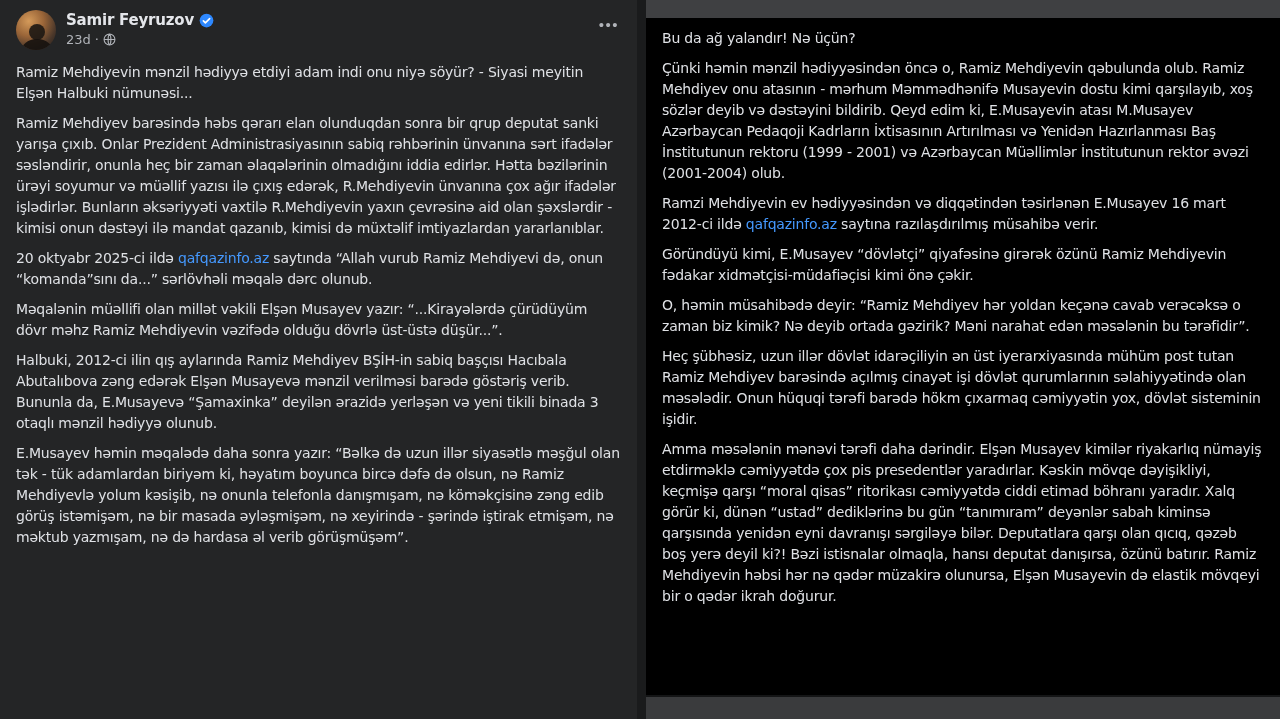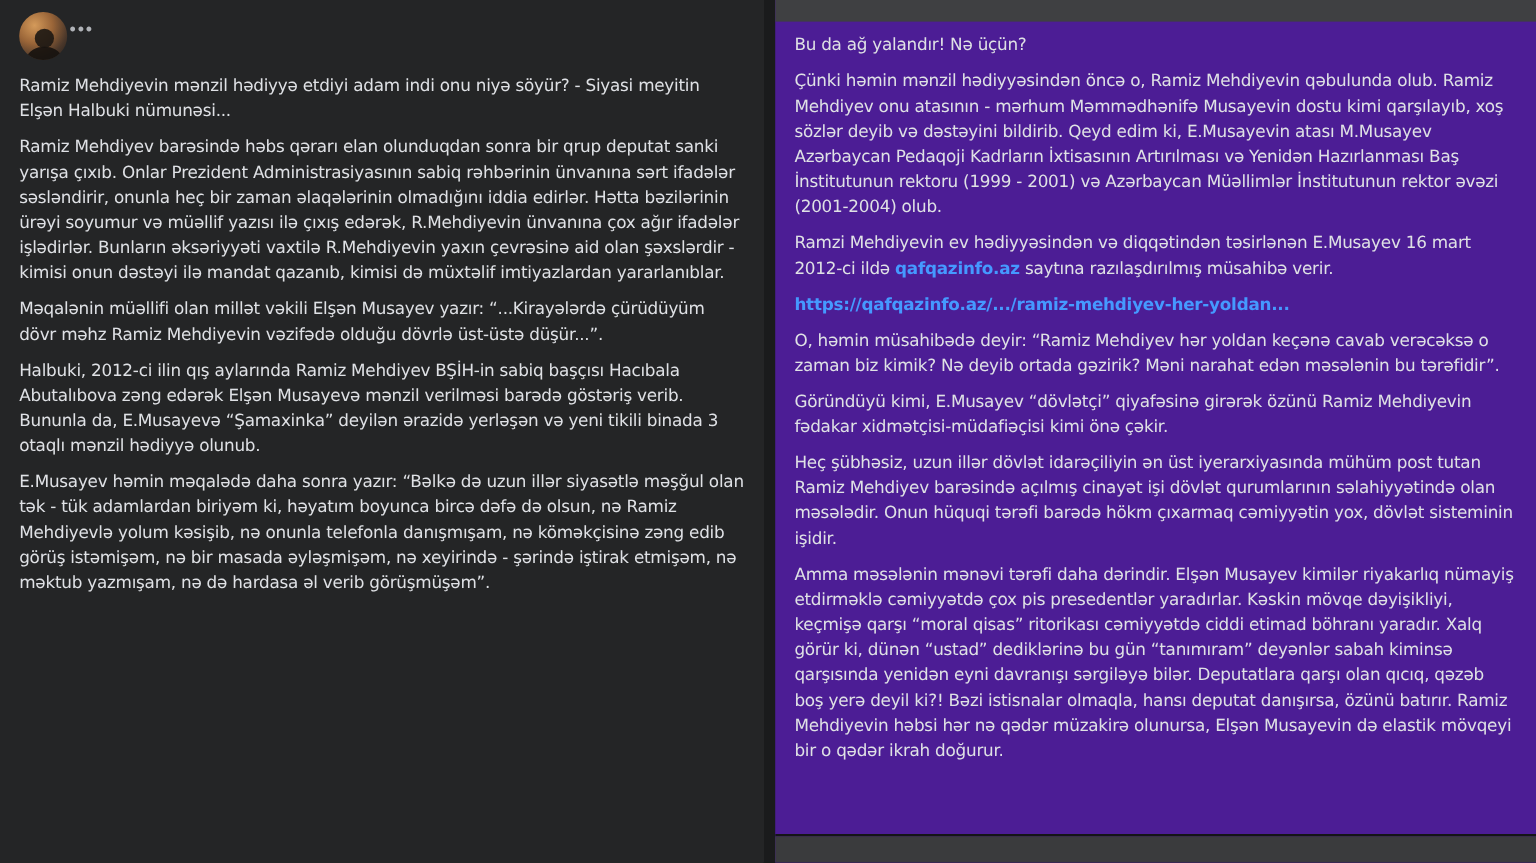--- a/index.html
+++ b/index.html
@@ -26,21 +26,21 @@
     background: #242526;
     padding: 10px 16px 0 16px;
   }
   .seam {
     width: 9px;
     height: 719px;
     background: #1a1b1c;
   }
   .col.right {
     flex: 1;
-    background: #4c1d95;
+    background: #000000;
     display: flex;
     flex-direction: column;
     padding: 0;
   }
   
   .post-header {
     display: flex;
     align-items: flex-start;
     margin-bottom: 12px;
   }
@@ -99,21 +99,20 @@
     color: #dfe1e5;
     font-size: 14px;
     line-height: 21px;
     letter-spacing: -0.2px;
   }
   .post-body p.bold a { font-weight: bold; }
   .inline-link {
     color: #4599ff;
     text-decoration: none;
     cursor: pointer;
-    font-weight: bold;
   }
   
   .strip-top {
     height: 18px;
     background: #3f4042;
     flex: 0 0 18px;
   }
   .right-body {
     flex: 1 1 auto;
     overflow: hidden;
@@ -136,44 +135,61 @@
 <div class="page">
 
   <div class="col left">
     <div class="post-header">
       <div class="avatar">
         <svg width="40" height="30" viewBox="0 0 40 30">
           <circle cx="21" cy="10" r="8" fill="#1c1713" opacity="0.9"></circle>
           <path d="M4 32 C6 20 14 17 21 17 C28 17 36 20 38 32 Z" fill="#17120f" opacity="0.92"></path>
         </svg>
       </div>
+      <div class="header-info">
+        <div class="name-row">
+          <span class="author">Samir Feyruzov</span>
+          <svg class="verified" width="15" height="15" viewBox="0 0 24 24">
+            <circle cx="12" cy="12" r="11" fill="#2d88ff"></circle>
+            <path d="M7 12.5l3.2 3.2L17 9" stroke="#ffffff" stroke-width="2.6" fill="none" stroke-linecap="round" stroke-linejoin="round"></path>
+          </svg>
+        </div>
+        <div class="meta-row">
+          <span class="timestamp">23d</span>
+          <span class="dot">·</span>
+          <svg width="13" height="13" viewBox="0 0 24 24">
+            <circle cx="12" cy="12" r="10" fill="none" stroke="#b0b3b8" stroke-width="2"></circle>
+            <path d="M2 12h20 M12 2c3.5 3 3.5 17 0 20 M12 2c-3.5 3-3.5 17 0 20" fill="none" stroke="#b0b3b8" stroke-width="2"></path>
+          </svg>
+        </div>
+      </div>
       <button class="more-btn">
         <span>•••</span>
       </button>
     </div>
     <div class="post-body">
         <p><span>Ramiz Mehdiyevin mənzil hədiyyə etdiyi adam indi onu niyə söyür? - Siyasi meyitin Elşən Halbuki nümunəsi...</span></p>
         <p><span>Ramiz Mehdiyev barəsində həbs qərarı elan olunduqdan sonra bir qrup deputat sanki yarışa çıxıb. Onlar Prezident Administrasiyasının sabiq rəhbərinin ünvanına sərt ifadələr səsləndirir, onunla heç bir zaman əlaqələrinin olmadığını iddia edirlər. Hətta bəzilərinin ürəyi soyumur və müəllif yazısı ilə çıxış edərək, R.Mehdiyevin ünvanına çox ağır ifadələr işlədirlər. Bunların əksəriyyəti vaxtilə R.Mehdiyevin yaxın çevrəsinə aid olan şəxslərdir - kimisi onun dəstəyi ilə mandat qazanıb, kimisi də müxtəlif imtiyazlardan yararlanıblar.</span></p>
+        <p><span>20 oktyabr 2025-ci ildə </span><a class="inline-link" href="#">qafqazinfo.az</a><span> saytında “Allah vurub Ramiz Mehdiyevi də, onun “komanda”sını da...” sərlövhəli məqalə dərc olunub.</span></p>
         <p><span>Məqalənin müəllifi olan millət vəkili Elşən Musayev yazır: “...Kirayələrdə çürüdüyüm dövr məhz Ramiz Mehdiyevin vəzifədə olduğu dövrlə üst-üstə düşür...”.</span></p>
         <p><span>Halbuki, 2012-ci ilin qış aylarında Ramiz Mehdiyev BŞİH-in sabiq başçısı Hacıbala Abutalıbova zəng edərək Elşən Musayevə mənzil verilməsi barədə göstəriş verib. Bununla da, E.Musayevə “Şamaxinka” deyilən ərazidə yerləşən və yeni tikili binada 3 otaqlı mənzil hədiyyə olunub.</span></p>
         <p><span>E.Musayev həmin məqalədə daha sonra yazır: “Bəlkə də uzun illər siyasətlə məşğul olan tək - tük adamlardan biriyəm ki, həyatım boyunca bircə dəfə də olsun, nə Ramiz Mehdiyevlə yolum kəsişib, nə onunla telefonla danışmışam, nə köməkçisinə zəng edib görüş istəmişəm, nə bir masada əyləşmişəm, nə xeyirində - şərində iştirak etmişəm, nə məktub yazmışam, nə də hardasa əl verib görüşmüşəm”.</span></p>
       </div>
   </div>
 
   <div class="seam"></div>
 
   <div class="col right">
     <div class="strip-top"></div>
     <div class="post-body right-body">
         <p><span>Bu da ağ yalandır! Nə üçün?</span></p>
         <p><span>Çünki həmin mənzil hədiyyəsindən öncə o, Ramiz Mehdiyevin qəbulunda olub. Ramiz Mehdiyev onu atasının - mərhum Məmmədhənifə Musayevin dostu kimi qarşılayıb, xoş sözlər deyib və dəstəyini bildirib. Qeyd edim ki, E.Musayevin atası M.Musayev Azərbaycan Pedaqoji Kadrların İxtisasının Artırılması və Yenidən Hazırlanması Baş İnstitutunun rektoru (1999 - 2001) və Azərbaycan Müəllimlər İnstitutunun rektor əvəzi (2001-2004) olub.</span></p>
         <p><span>Ramzi Mehdiyevin ev hədiyyəsindən və diqqətindən təsirlənən E.Musayev 16 mart 2012-ci ildə </span><a class="inline-link" href="#">qafqazinfo.az</a><span> saytına razılaşdırılmış müsahibə verir.</span></p>
-        <p class="bold"><a class="inline-link" href="#">https://qafqazinfo.az/.../ramiz-mehdiyev-her-yoldan...</a></p>
+        <p><span>Göründüyü kimi, E.Musayev “dövlətçi” qiyafəsinə girərək özünü Ramiz Mehdiyevin fədakar xidmətçisi-müdafiəçisi kimi önə çəkir.</span></p>
         <p><span>O, həmin müsahibədə deyir: “Ramiz Mehdiyev hər yoldan keçənə cavab verəcəksə o zaman biz kimik? Nə deyib ortada gəzirik? Məni narahat edən məsələnin bu tərəfidir”.</span></p>
-        <p><span>Göründüyü kimi, E.Musayev “dövlətçi” qiyafəsinə girərək özünü Ramiz Mehdiyevin fədakar xidmətçisi-müdafiəçisi kimi önə çəkir.</span></p>
         <p><span>Heç şübhəsiz, uzun illər dövlət idarəçiliyin ən üst iyerarxiyasında mühüm post tutan Ramiz Mehdiyev barəsində açılmış cinayət işi dövlət qurumlarının səlahiyyətində olan məsələdir. Onun hüquqi tərəfi barədə hökm çıxarmaq cəmiyyətin yox, dövlət sisteminin işidir.</span></p>
         <p><span>Amma məsələnin mənəvi tərəfi daha dərindir. Elşən Musayev kimilər riyakarlıq nümayiş etdirməklə cəmiyyətdə çox pis presedentlər yaradırlar. Kəskin mövqe dəyişikliyi, keçmişə qarşı “moral qisas” ritorikası cəmiyyətdə ciddi etimad böhranı yaradır. Xalq görür ki, dünən “ustad” dediklərinə bu gün “tanımıram” deyənlər sabah kiminsə qarşısında yenidən eyni davranışı sərgiləyə bilər. Deputatlara qarşı olan qıcıq, qəzəb boş yerə deyil ki?! Bəzi istisnalar olmaqla, hansı deputat danışırsa, özünü batırır. Ramiz Mehdiyevin həbsi hər nə qədər müzakirə olunursa, Elşən Musayevin də elastik mövqeyi bir o qədər ikrah doğurur.</span></p>
       </div>
     <div class="divider"></div>
     <div class="strip-bottom"></div>
   </div>
 
 </div>
 
 </body></html>

